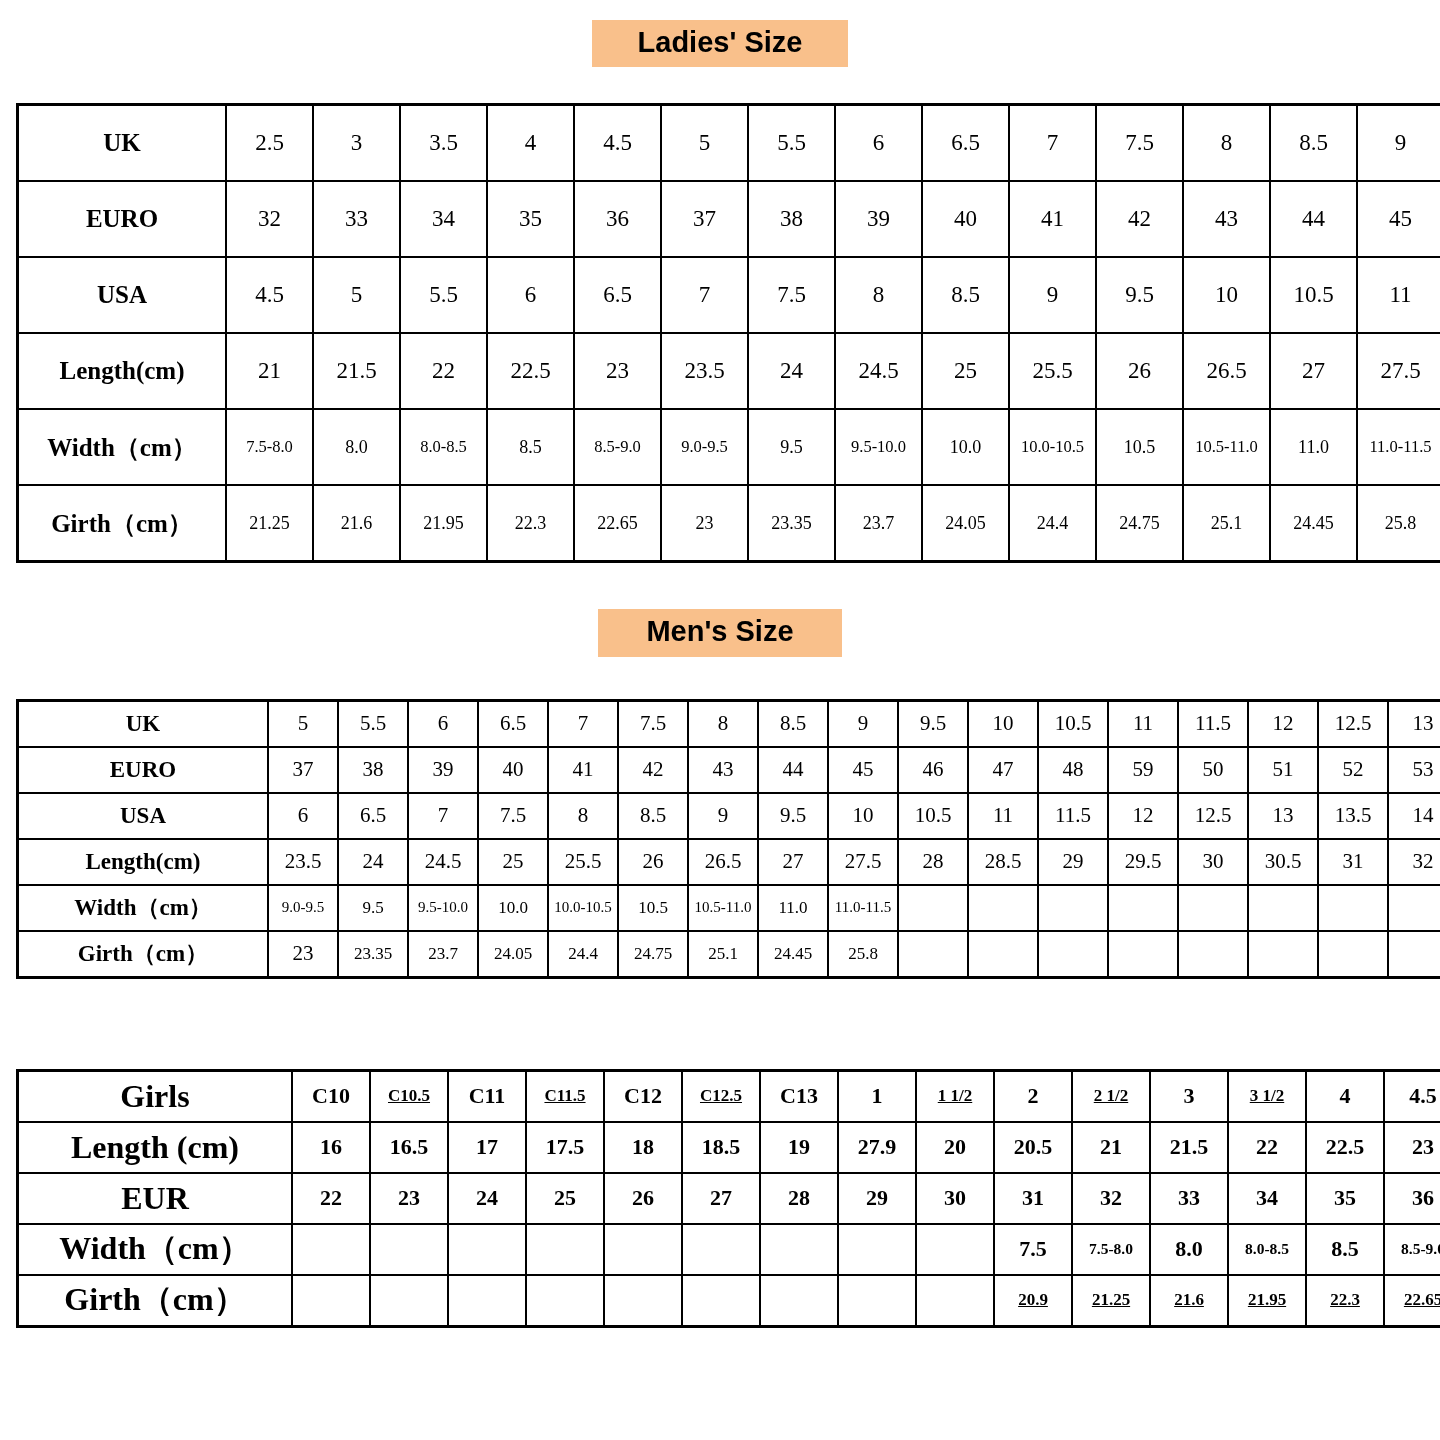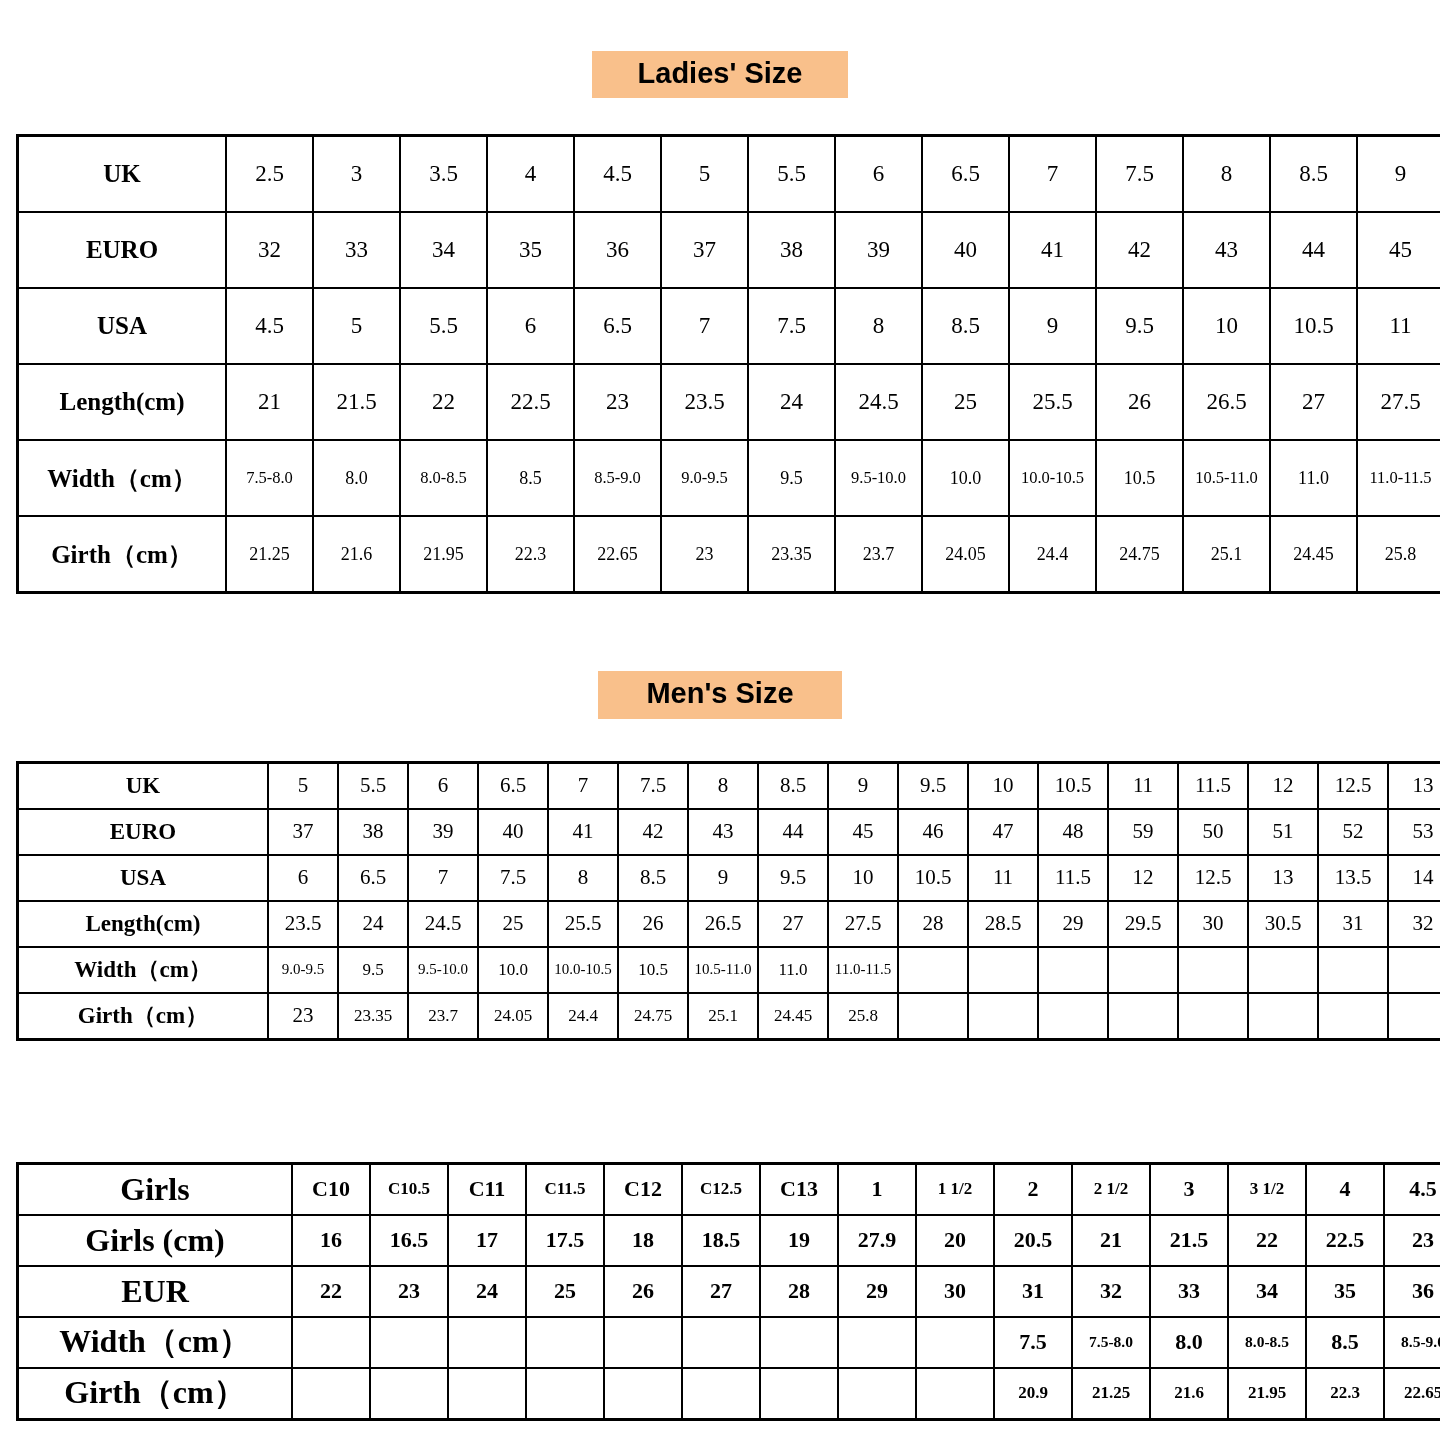--- a/index.html
+++ b/index.html
@@ -16,21 +16,20 @@
   }
   .page {
     width: 1440px;
     height: 1440px;
     position: relative;
     box-sizing: border-box;
   }
   .section {
     width: 100%;
     box-sizing: border-box;
-    margin-top: 31px;
   }
   .section-title-wrap {
     display: flex;
     justify-content: center;
     align-items: center;
   }
   .section-title {
     display: inline-block;
     background: #f9c08b;
     font-family: "Liberation Sans", sans-serif;
@@ -129,20 +128,21 @@
   #children-table td.rowhead {
     font-size: 32px;
     width: 272px;
   }
   #children-table td.cell {
     width: 76px;
     font-weight: bold;
   }
   #children-table td.small {
     font-size: 17px;
+    text-decoration: underline;
   }
   #children-table td.xsmall {
     font-size: 15.5px;
   }
   .sp-a { height: 36px; }
   .sp-b { height: 46px; }
   .sp-c { height: 50px; }
   .sp-d { height: 42px; }
   .sp-f { height: 40px; }
   .top-pad { height: 20px; }
@@ -418,21 +418,21 @@
           <td class="cell">1</td>
           <td class="cell small">1 1/2</td>
           <td class="cell">2</td>
           <td class="cell small">2 1/2</td>
           <td class="cell">3</td>
           <td class="cell small">3 1/2</td>
           <td class="cell">4</td>
           <td class="cell">4.5</td>
         </tr>
         <tr>
-          <td class="rowhead">Girls (cm)</td>
+          <td class="rowhead">Length (cm)</td>
           <td class="cell">16</td>
           <td class="cell">16.5</td>
           <td class="cell">17</td>
           <td class="cell">17.5</td>
           <td class="cell">18</td>
           <td class="cell">18.5</td>
           <td class="cell">19</td>
           <td class="cell">27.9</td>
           <td class="cell">20</td>
           <td class="cell">20.5</td>

